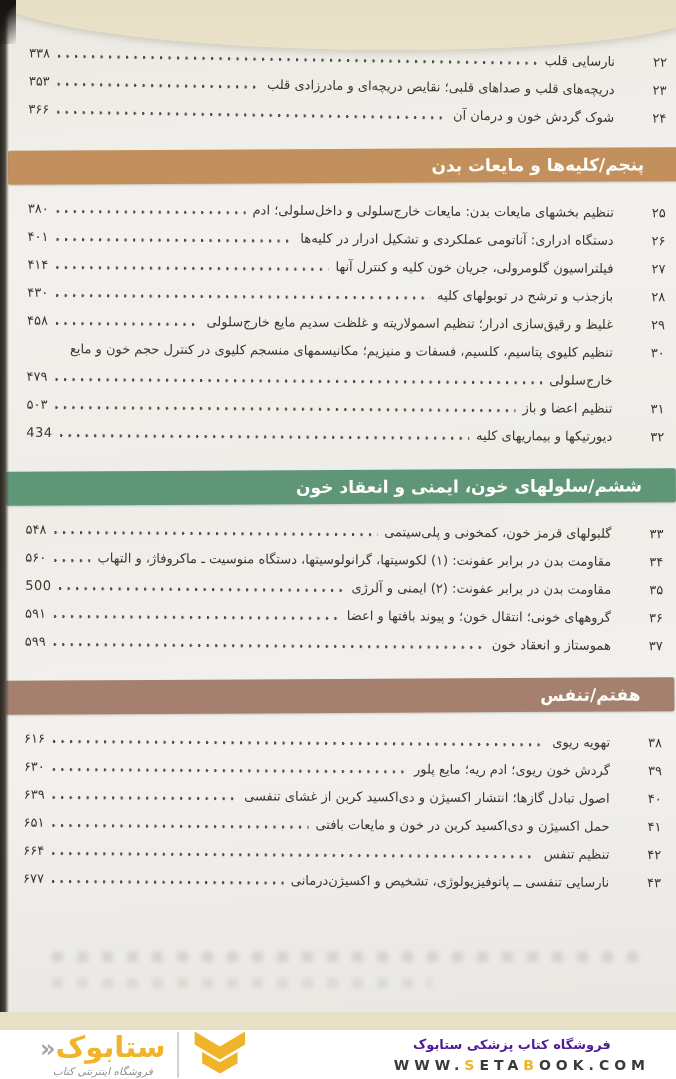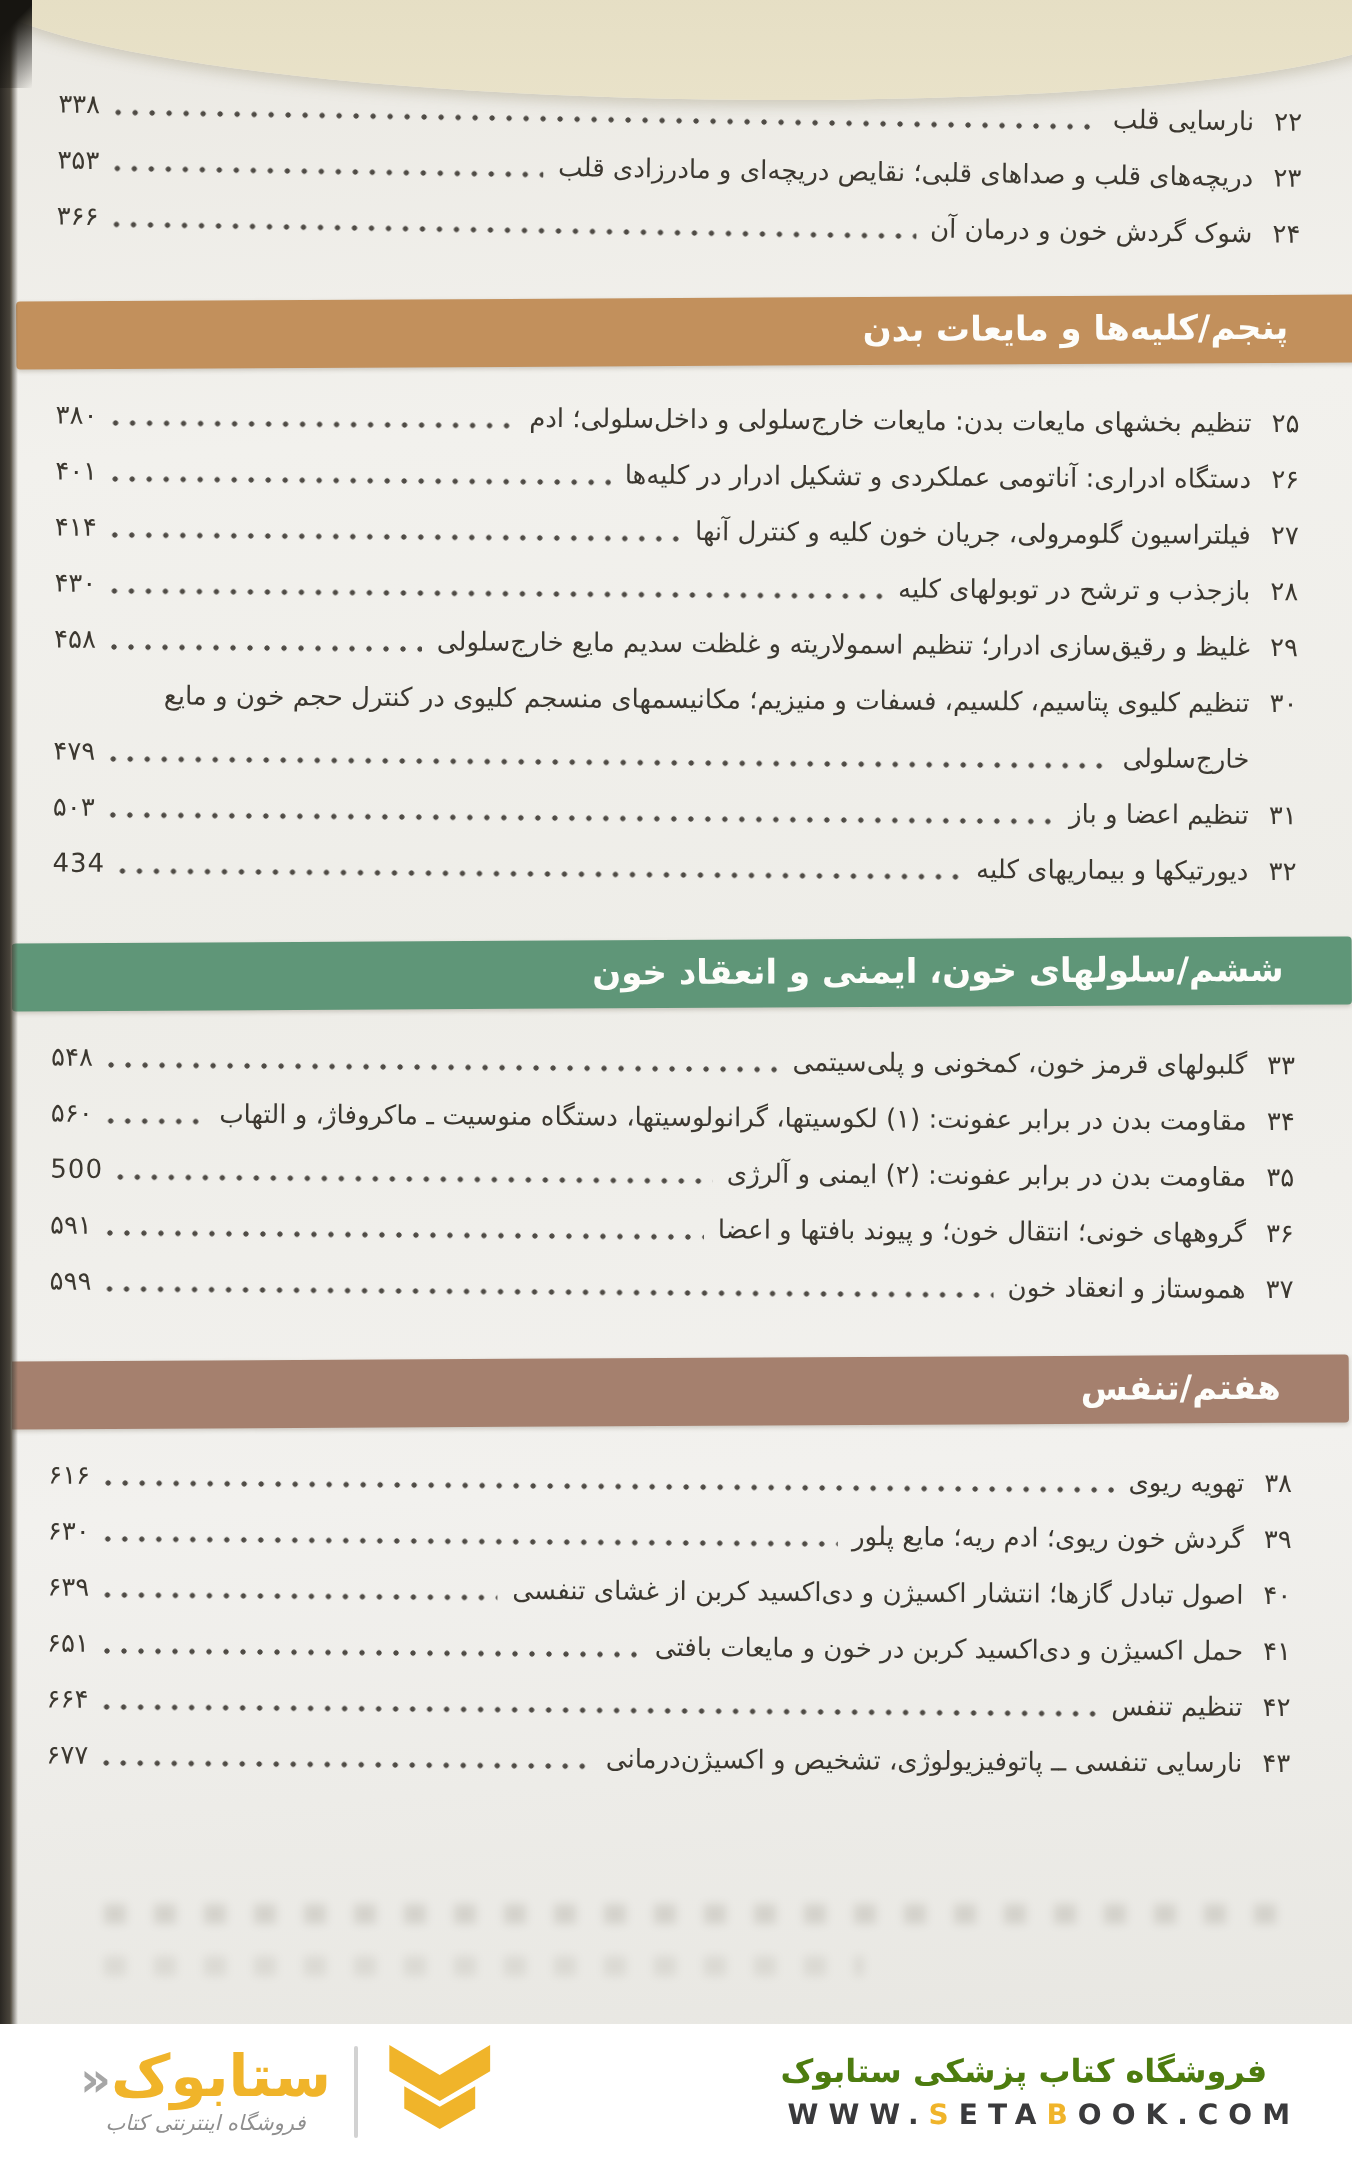--- a/index.html
+++ b/index.html
@@ -17,48 +17,48 @@
   .spine{position:absolute;left:0;top:0;width:9px;height:1012px;
         background:linear-gradient(90deg,#2a2722 0%,#4a453c 55%,rgba(80,74,64,0) 100%);}
   .spine::after{content:"";position:absolute;left:0;top:0;width:16px;height:44px;
         background:linear-gradient(135deg,#171511 30%,rgba(23,21,17,0) 100%);}
 
   
   .content{position:relative;margin:48px 12px 0 20px;transform:rotate(.4deg);}
   .section:first-child{transform:rotate(.45deg);}
   .row{display:flex;direction:rtl;align-items:flex-start;
        font-size:13px;line-height:19px;color:#3c3830;margin-bottom:9px;}
-  .num{flex:0 0 30px;margin-left:10px;text-align:left;white-space:nowrap;}
+  .num{flex:0 0 30px;margin-left:22px;text-align:right;white-space:nowrap;}
   .title{flex:0 1 auto;white-space:nowrap;}
   .dots{flex:1 1 auto;min-width:6px;align-self:flex-end;height:7px;margin:0 7px 3px 7px;
         background-image:radial-gradient(circle at 2px 3.5px,#4f4b45 1.15px,rgba(0,0,0,0) 1.5px);
         background-size:8.5px 7px;background-repeat:repeat-x;background-position:left center;}
   .pagenum{flex:0 0 auto;white-space:nowrap;letter-spacing:.5px;}
   .bar{height:34px;margin:26px -12px 18px -20px;border-radius:2px;
        display:flex;align-items:center;direction:rtl;padding:0 34px;
        color:#fdfdfa;font-size:17px;font-weight:bold;letter-spacing:.3px;
        transform:rotate(-.7deg);box-shadow:0 1px 2px rgba(90,80,60,.25);}
 
   
   .ghost{position:absolute;height:10px;filter:blur(2.5px);opacity:.45;
         background:repeating-linear-gradient(90deg,rgba(110,104,88,.4) 0 11px,rgba(0,0,0,0) 11px 25px);}
   .g1{left:46px;right:34px;top:952px;}
   .g2{left:46px;width:380px;top:978px;opacity:.3;}
 
   
-  .footer{position:absolute;left:0;right:0;bottom:0;height:67px;background:#ffffff;
+  .footer{position:absolute;left:0;right:0;bottom:0;height:49px;background:#ffffff;
         display:flex;align-items:center;justify-content:space-between;padding:0 22px 0 40px;box-sizing:border-box;}
   .lockup{display:flex;align-items:center;gap:11px;}
   .wm-wrap{display:flex;flex-direction:column;align-items:center;}
   .wordmark{direction:rtl;font-size:29px;font-weight:bold;color:#f0b42a;line-height:1.05;white-space:nowrap;}
   .gmark{color:#a6a6a6;font-size:24px;font-weight:bold;}
   .caption{font-size:10.5px;color:#8f8f8f;margin-top:2px;direction:rtl;white-space:nowrap;font-style:italic;}
   .sep{width:2px;height:46px;background:#d2d2d2;border-radius:1px;}
   .siteinfo{display:flex;flex-direction:column;align-items:center;gap:5px;padding-right:4px;}
-  .store-name{direction:rtl;font-size:16px;font-weight:600;color:#4d7c0f;white-space:nowrap;}
+  .store-name{direction:rtl;font-size:13px;font-weight:600;color:#4c1d95;white-space:nowrap;}
   .site-url{font-size:14px;font-weight:bold;letter-spacing:5px;color:#3a3a3c;white-space:nowrap;margin-left:20px;}
   .site-url .accent{color:#f0b42a;}
 </style>
 </head>
 <body>
 
 <div class="shot">
 
   <div class="page">
     <div class="top-band"></div>

